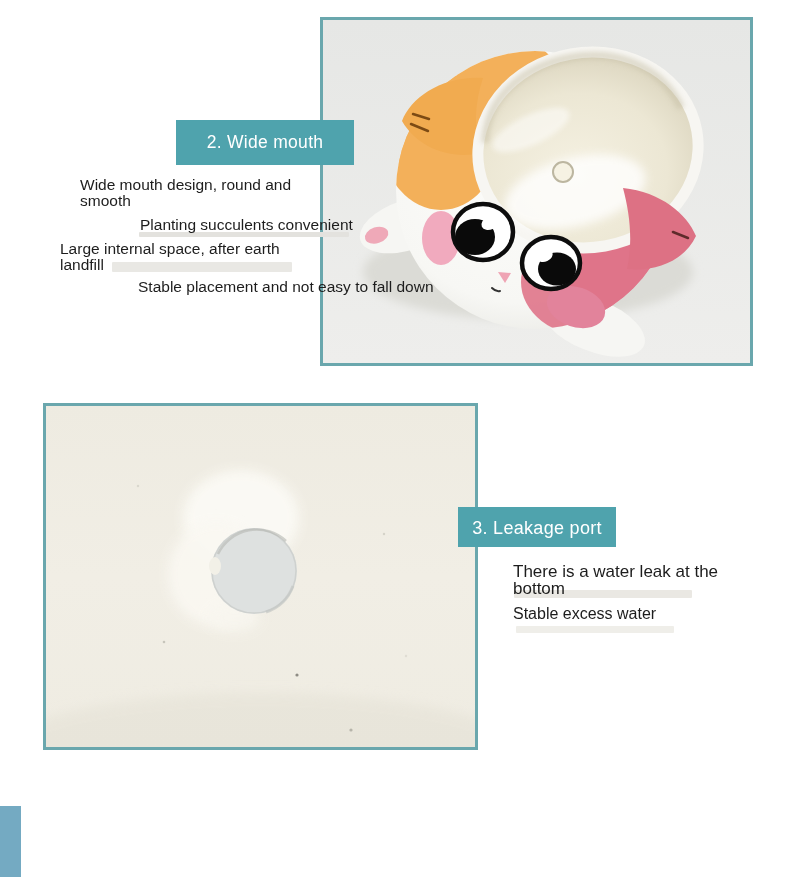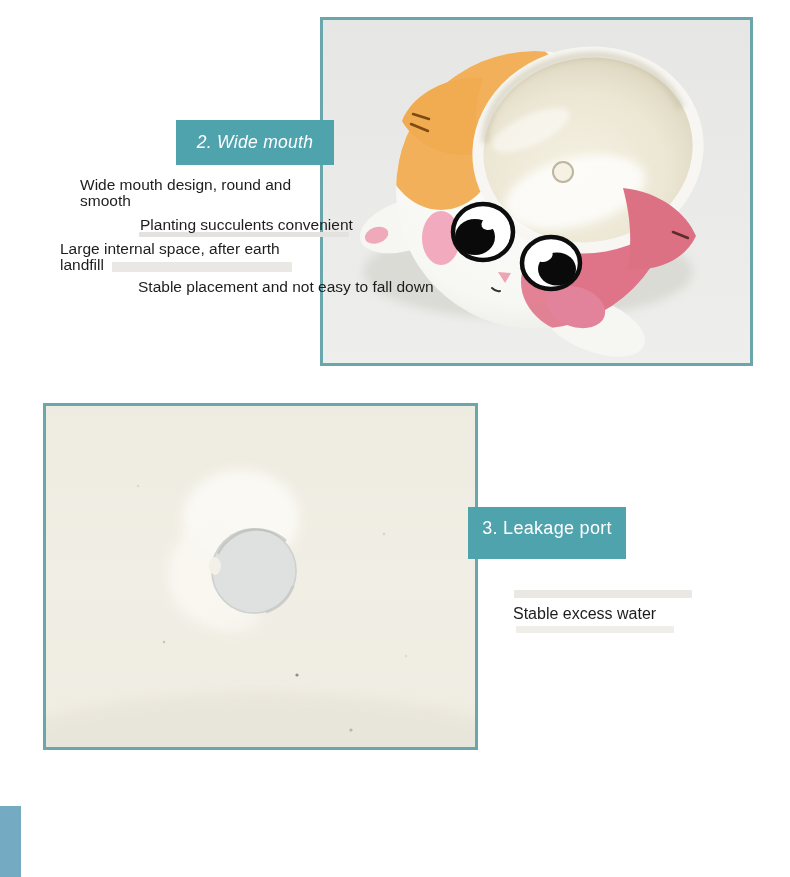--- a/index.html
+++ b/index.html
@@ -8,22 +8,22 @@
     font-family:"Liberation Sans","DejaVu Sans",sans-serif;color:#1d1d1d;overflow:hidden;
   }
   .photo-frame{position:absolute;border:3px solid #6aa7ad;box-sizing:border-box;z-index:1;}
   .photo-frame svg{display:block;width:100%;height:100%;}
   .photo1{left:320px;top:17px;width:433px;height:349px;}
   .photo2{left:43px;top:403px;width:435px;height:347px;}
   .label{
     position:absolute;background:#4fa3ad;color:#ffffff;text-align:center;
     z-index:6;letter-spacing:.3px;
   }
-  .label1{left:176px;top:120px;width:158px;height:45px;font-size:17.5px;line-height:45px;font-style:italic;}
-  .label2{left:468px;top:507px;width:158px;height:52px;font-size:18px;line-height:42px;text-align:center;}
+  .label1{left:176px;top:120px;width:178px;height:45px;font-size:17.5px;line-height:45px;}
+  .label2{left:458px;top:507px;width:158px;height:40px;font-size:18px;line-height:42px;text-align:center;}
   .note{position:absolute;margin:0;z-index:5;}
   .n1{left:80px;top:177px;width:215px;font-size:15.5px;line-height:15.7px;}
   .n2{left:140px;top:217px;white-space:nowrap;font-size:15.5px;line-height:15.7px;}
   .n3{left:60px;top:241px;width:238px;font-size:15.5px;line-height:15.7px;}
   .n4{left:138px;top:279px;white-space:nowrap;font-size:15.5px;line-height:15.7px;}
   .r1{left:513px;top:564px;width:235px;font-size:17px;line-height:16.5px;}
   .r2{left:513px;top:606px;white-space:nowrap;font-size:16px;line-height:16px;}
   .band{position:absolute;z-index:2;border-radius:1px;}
   .band-a{left:139px;top:232px;width:210px;height:5px;background:#e3e2de;}
   .band-b{left:112px;top:262px;width:180px;height:10px;background:#e9e8e4;}
@@ -158,17 +158,18 @@
   <p class="note n2">Planting succulents convenient</p>
   <p class="note n1">Wide mouth design, round and smooth</p>
   <p class="note n4">Stable placement and not easy to fall down</p>
   <p class="note n3">Large internal space, after earth landfill</p>
 
   <div class="label label2">3. Leakage port</div>
 
   <div class="band band-c"></div>
   <div class="band band-d"></div>
 
+  <p class="note r1">There is a water leak at the bottom</p>
   <p class="note r2">Stable excess water</p>
 
   <div class="accent-bar"></div>
 
 </div>
 
 </body></html>

